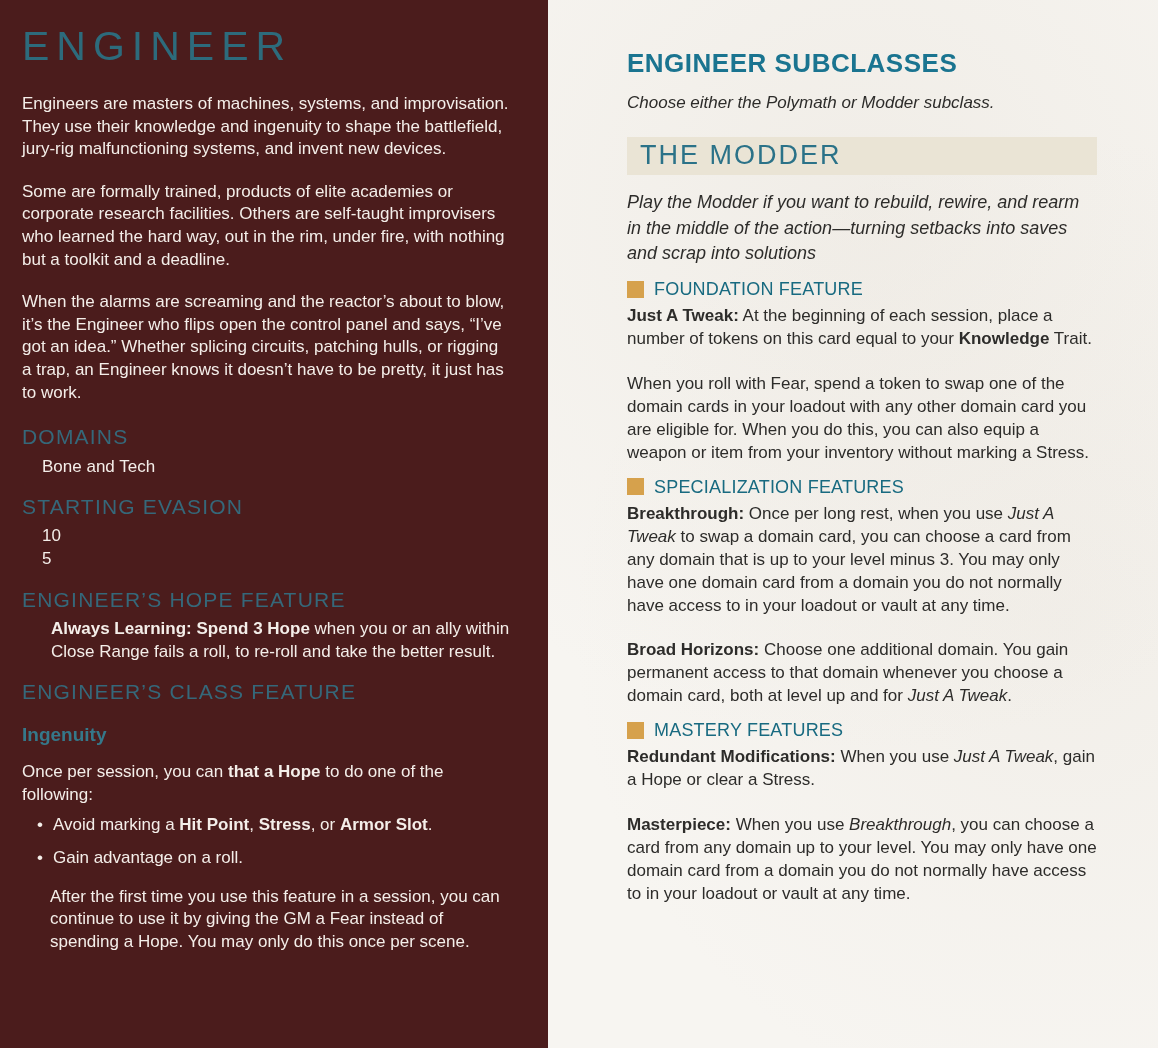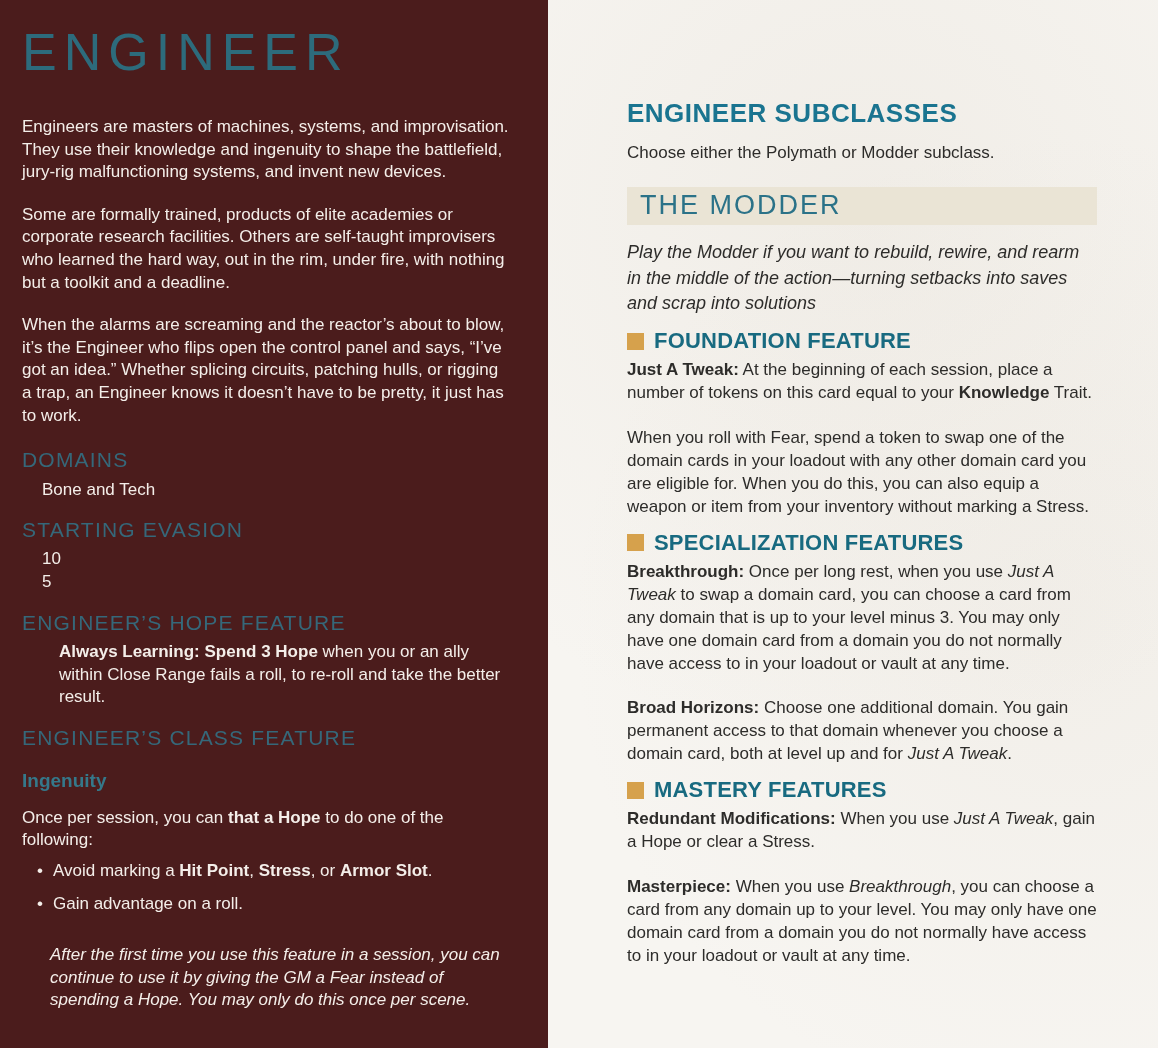--- a/index.html
+++ b/index.html
@@ -32,26 +32,26 @@
       radial-gradient(circle at 92% 60%, rgba(210,200,185,0.14) 0, rgba(210,200,185,0) 40%);
   }
   
   .left-panel{
     position:absolute;left:0;top:0;width:548px;height:1048px;
     background:var(--maroon);
     color:var(--text_light);
     padding:26px 36px 0 22px;
   }
   .class-title{
-    font-size:52px;
+    font-size:41px;
     font-weight:300;
     letter-spacing:7px;
     color:var(--teal_title);
     line-height:1;
-    margin-bottom:38px;
+    margin-bottom:26px;
     white-space:nowrap;
   }
   .body-text{
     font-size:17px;
     line-height:1.33;
     margin-bottom:20px;
   }
   .left-heading{
     font-size:21px;
     font-weight:400;
@@ -59,21 +59,21 @@
     color:var(--teal_heading_left);
     margin-top:16px;
     margin-bottom:5px;
     line-height:1.25;
   }
   .stat-value{
     font-size:17px;
     line-height:1.33;
     margin-left:20px;
   }
-  .indent{margin-left:37px;margin-bottom:0;}
+  .indent{margin-left:29px;margin-bottom:0;}
   .feature-name{
     font-size:19px;
     font-weight:bold;
     color:var(--teal_feature_name);
     margin-top:18px;
     line-height:1.25;
   }
   .class-intro{margin-top:14px;margin-bottom:0;}
   .bullet-list{margin-top:8px;list-style:none;}
   .bullet-item{
@@ -82,40 +82,40 @@
     line-height:1.33;
     margin-bottom:10px;
   }
   .bullet-marker{
     width:16px;
     margin-left:15px;
     flex:0 0 auto;
   }
   .note{
     margin-left:28px;
-    margin-top:29px;
+    margin-top:16px;
     margin-bottom:0;
-    font-style:italic;
   }
   
   .right-panel{
     position:absolute;left:548px;top:0;width:610px;height:1048px;
     color:var(--text_dark);
-    padding:100px 0 0 79px;
+    padding:50px 0 0 79px;
   }
   .right-content{width:470px;}
   .subclasses-heading{
     font-size:26px;
     font-weight:bold;
     letter-spacing:0.5px;
     color:var(--teal_heading_right);
     line-height:1;
   }
   .subclasses-subtitle{
     font-size:17px;
+    font-style:italic;
     margin-top:16px;
     line-height:1.35;
   }
   .modder-bar{
     margin-top:22px;
     height:38px;
     background:var(--bar_bg);
     display:flex;
     align-items:center;
     padding-left:13px;
@@ -140,22 +140,22 @@
     align-items:center;
     margin-bottom:7px;
   }
   .gold-square{
     width:17px;height:17px;
     background:var(--gold);
     margin-right:10px;
     flex:0 0 auto;
   }
   .feature-head-label{
-    font-size:22px;
-    font-weight:bold;
+    font-size:18px;
+    font-weight:normal;
     letter-spacing:0.2px;
     color:var(--teal_subhead);
     line-height:1;
   }
   .rich-para{
     font-size:17px;
     line-height:1.35;
     margin-bottom:22px;
   }
   .rich-para:last-child{margin-bottom:0;}

